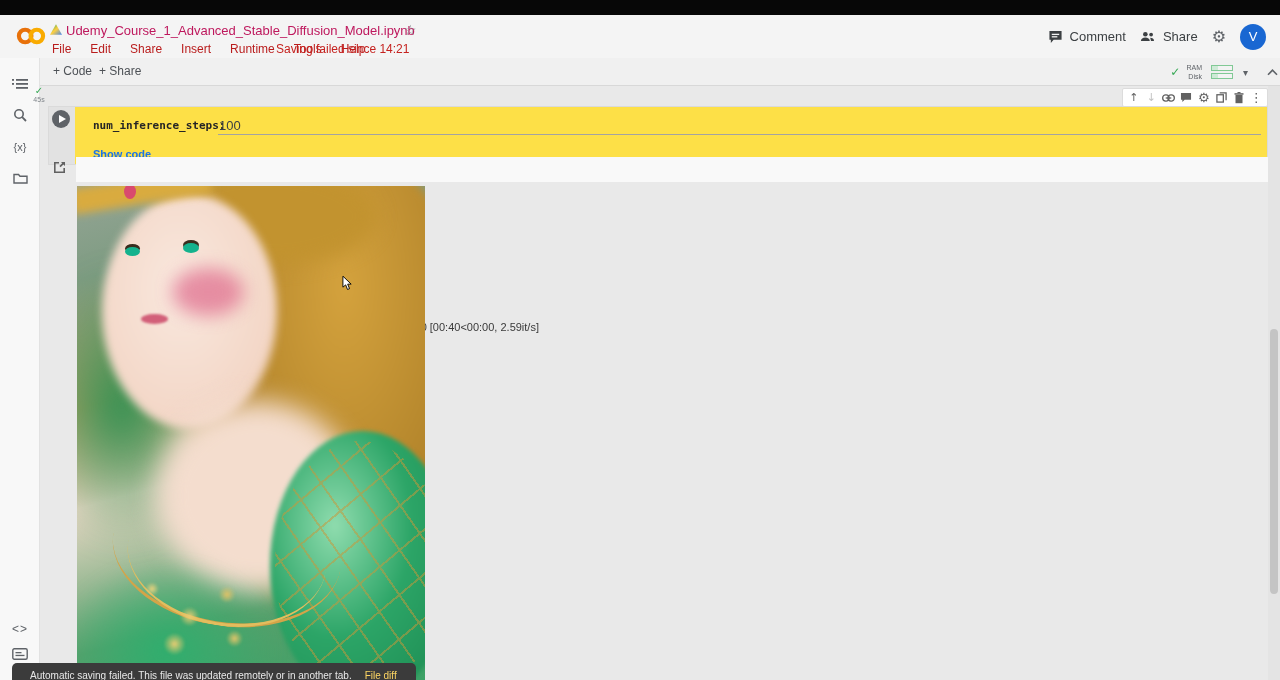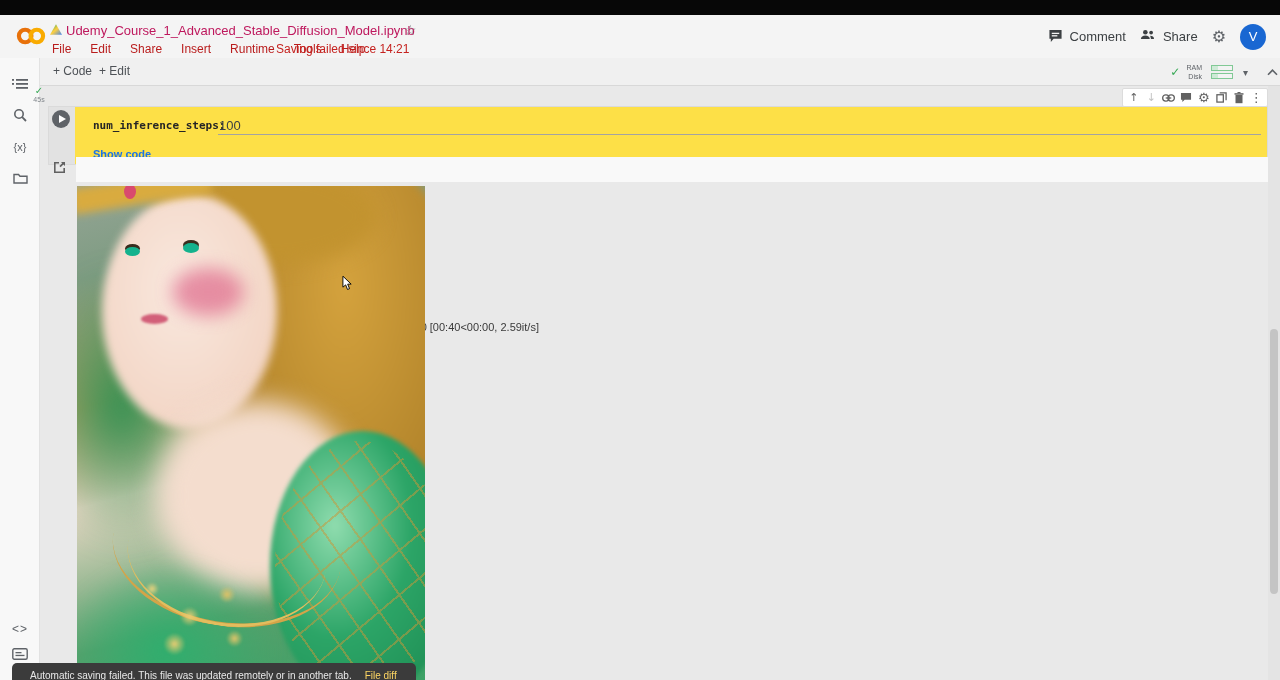--- a/index.html
+++ b/index.html
@@ -12,21 +12,21 @@
   
   .header { position:absolute; left:0; top:15px; width:1280px; height:43px; background:#f4f4f4; }
   .logo { position:absolute; left:16px; top:6px; width:30px; height:30px; }
   .drive-icon { position:absolute; left:50px; top:9px; width:12px; height:11px; }
   .nb-title { position:absolute; left:66px; top:8px; font-size:13px; color:#be185d; letter-spacing:0; }
   .star { position:absolute; left:404px; top:7px; font-size:14px; color:#80868b; font-family:"DejaVu Sans",sans-serif; }
   .menubar { position:absolute; left:52px; top:27px; display:flex; gap:19px; font-size:12px; color:#b91c1c; }
   .menubar span { cursor:default; }
   .saving-status { position:absolute; left:276px; top:27px; font-size:12px; color:#c5221f; }
   .hdr-right { position:absolute; right:14px; top:0; height:43px; display:flex; align-items:center; gap:14px; }
-  .hdr-btn { display:flex; gap:7px; font-size:13px; color:#3c4043; }
+  .hdr-btn { display:flex; align-items:center; gap:7px; font-size:13px; color:#3c4043; }
   .gear-glyph { font-size:16px; color:#5f6368; font-family:"DejaVu Sans",sans-serif; }
   .avatar { width:26px; height:26px; border-radius:50%; background:#1967d2; color:#fff; font-size:13px; display:flex; align-items:center; justify-content:center; }
 
   
   .toolbar { position:absolute; left:9px; top:58px; width:1280px; height:28px; background:#f0f0f0; border-bottom:1px solid #d8d8d8; }
   .add-btn { position:absolute; top:6px; font-size:12px; color:#4d5156; }
   .tb-right { position:absolute; right:10px; top:0; height:28px; display:flex; align-items:center; gap:6px; }
   .check-glyph { color:#34a853; font-size:12px; font-weight:bold; font-family:"DejaVu Sans",sans-serif; }
   .ramdisk { display:flex; flex-direction:column; font-size:7px; color:#5f6368; line-height:9px; text-align:right; }
   .bars { display:flex; flex-direction:column; gap:2px; margin-left:3px; }
@@ -158,21 +158,21 @@
     </div>
     <span class="gear-glyph">⚙</span>
     <div class="avatar">
         <span>V</span>
       </div>
   </div>
 </div>
 
 <div class="toolbar">
   <span class="add-btn" style="left:44px;">+ Code</span>
-  <span class="add-btn" style="left:90px;">+ Edit</span>
+  <span class="add-btn" style="left:90px;">+ Share</span>
   <div class="tb-right">
     <span class="check-glyph">✓</span>
     <div class="ramdisk">
       <span>RAM</span>
       <span>Disk</span>
     </div>
     <div class="bars">
       <div class="bar-meter"></div>
       <div class="bar-meter"></div>
     </div>

